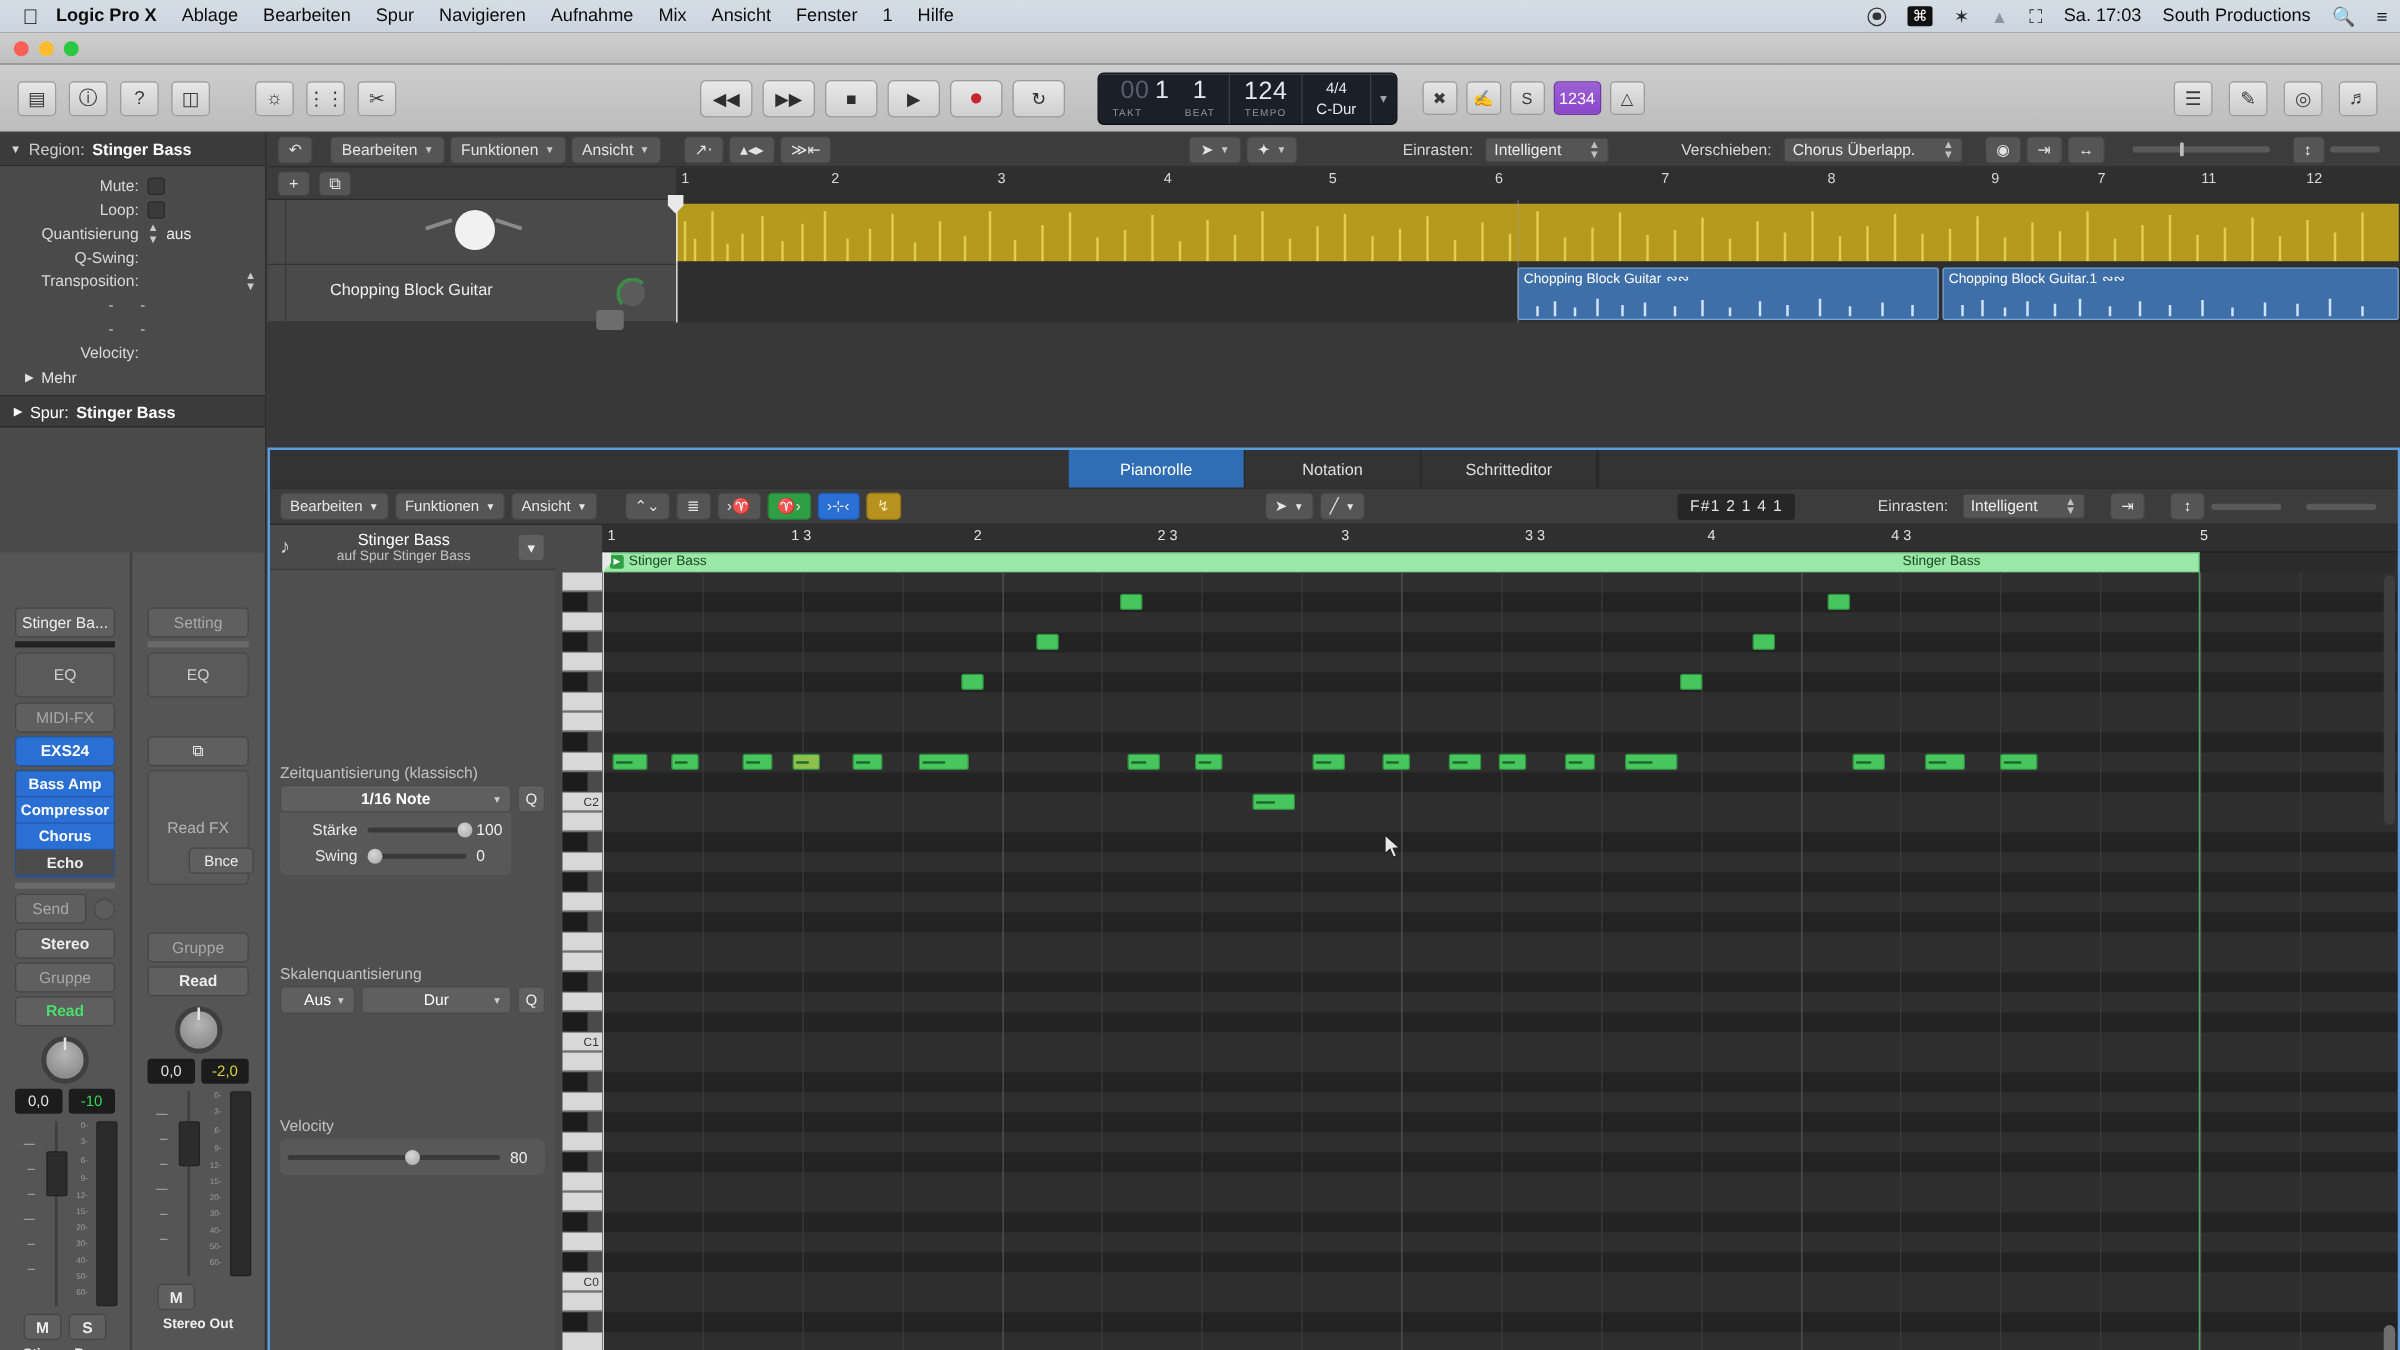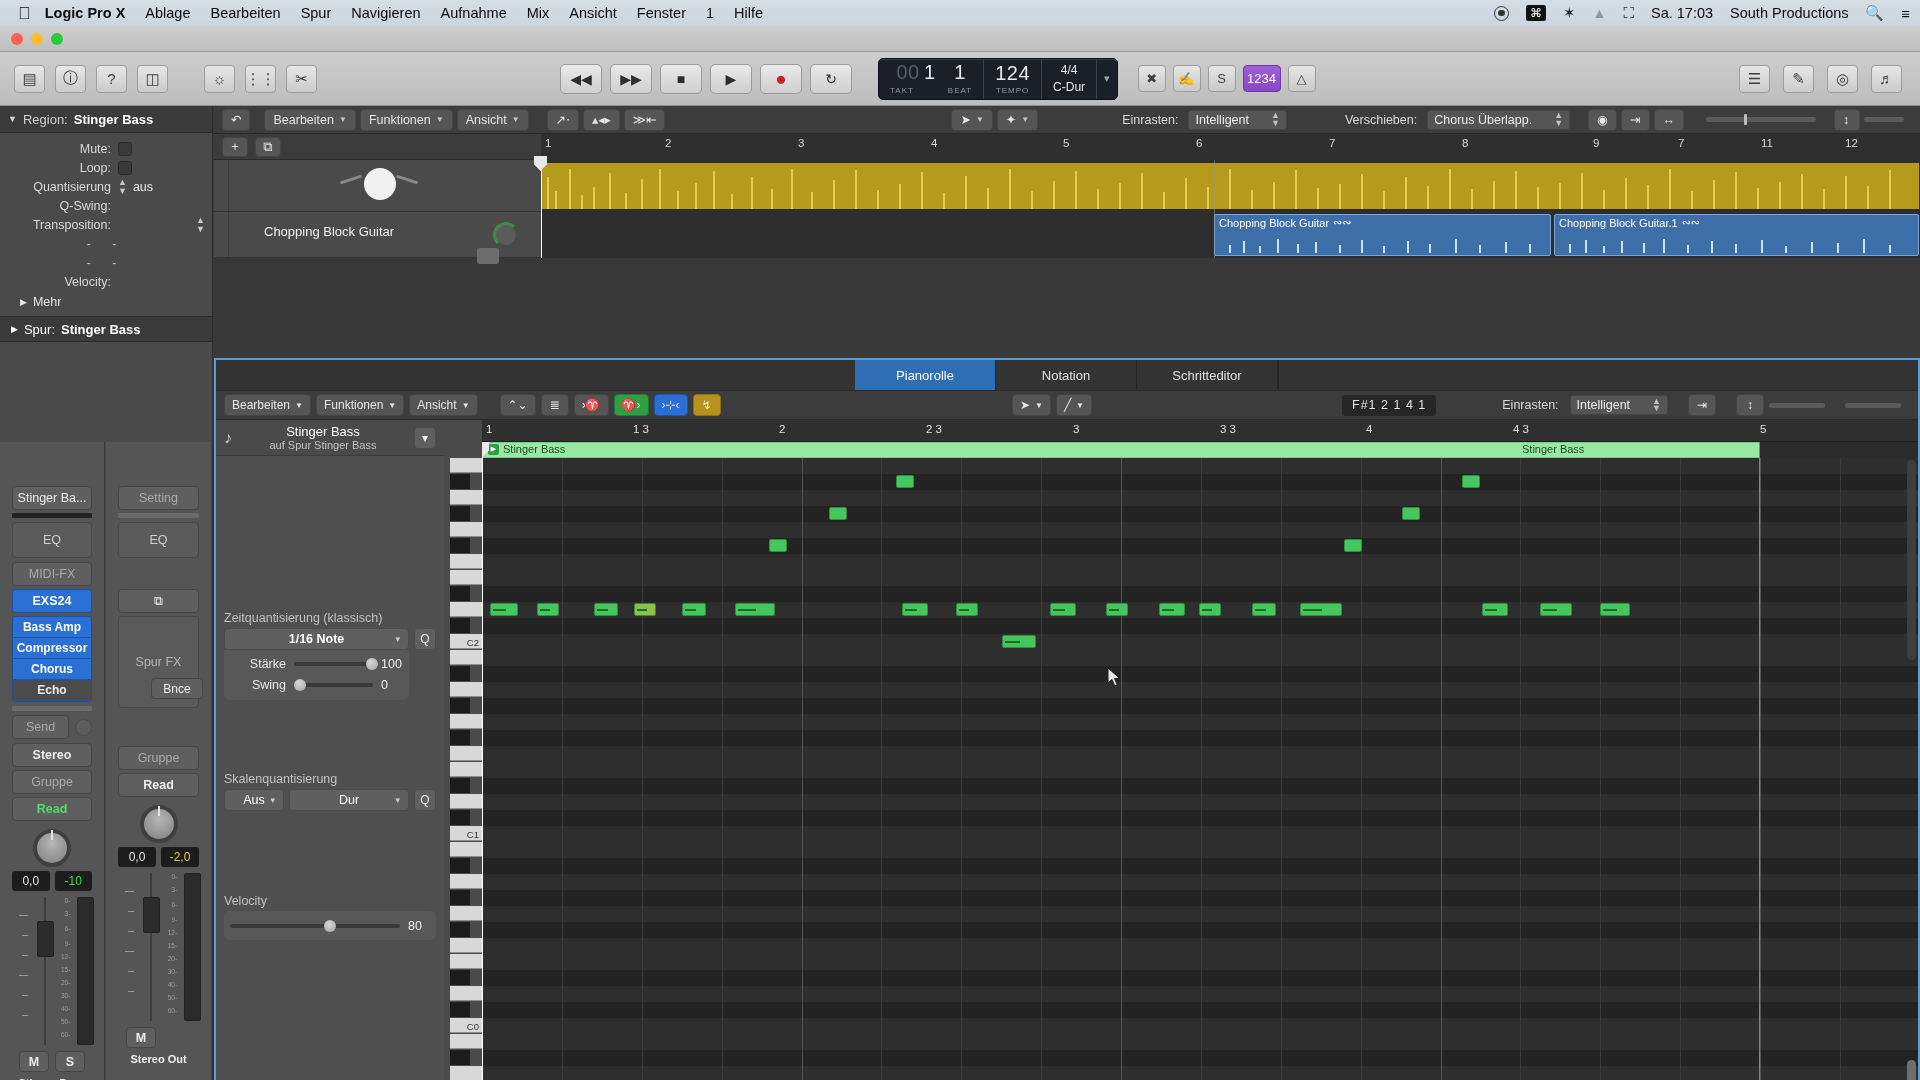--- a/index.html
+++ b/index.html
@@ -509,21 +509,21 @@
         </div>
       </div>
 
       <div class="strip b">
         <div class="strip-inner" style="padding-top:44px; position:relative;">
           <div class="sbtn dim">Setting</div>
           <div class="thinbar l"></div>
           <div class="eqbox">EQ</div>
           <div style="height:27px"></div>
           <div class="sbtn">⧉</div>
-          <div class="audiofx">Spur FX</div>
+          <div class="audiofx">Read FX</div>
           <div style="height:34px"></div>
           <div class="sbtn dim">Gruppe</div>
           <div class="sbtn bold">Read</div>
           <div class="knobwrap">
             <div class="knob"></div>
           </div>
           <div class="valrow">
             <div class="valbox">0,0</div>
             <div class="valbox yellow">-2,0</div>
           </div>

